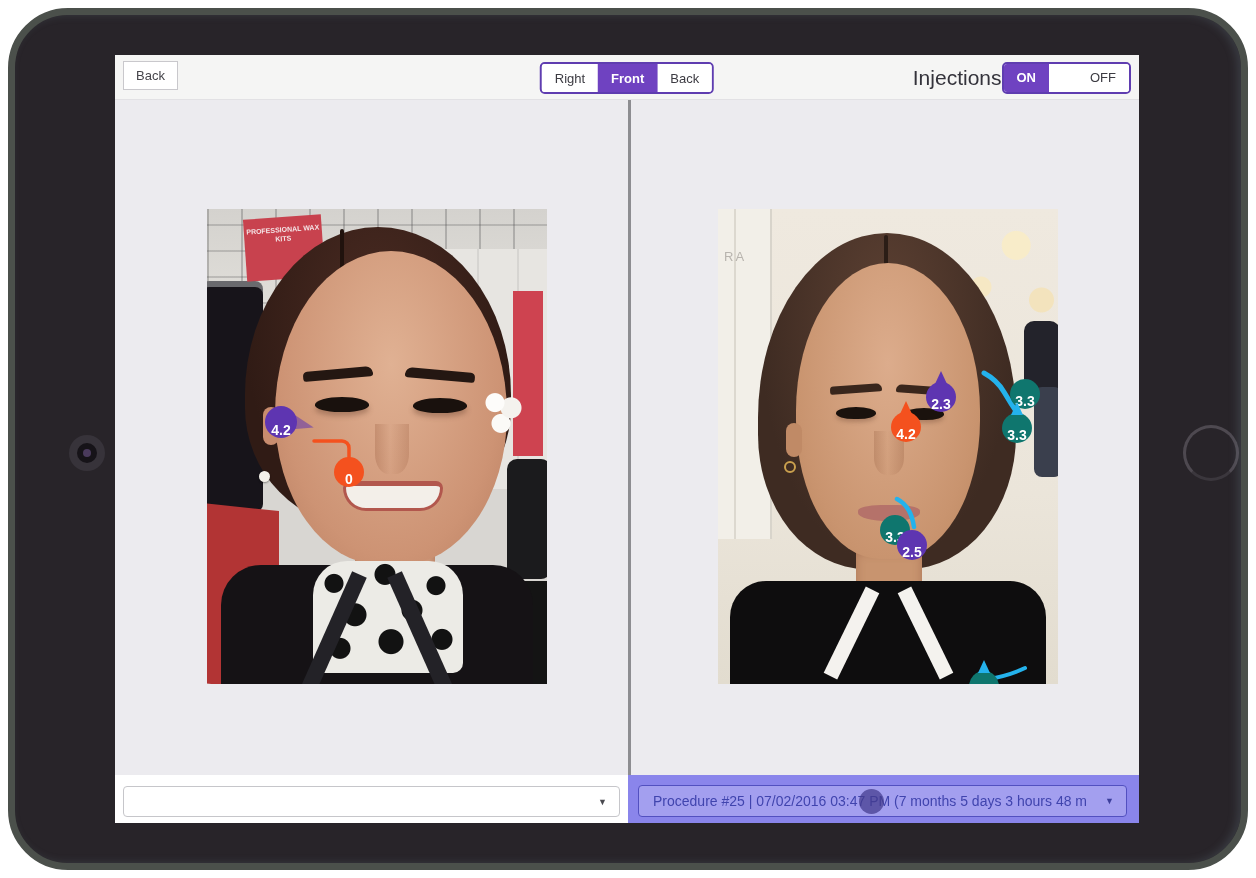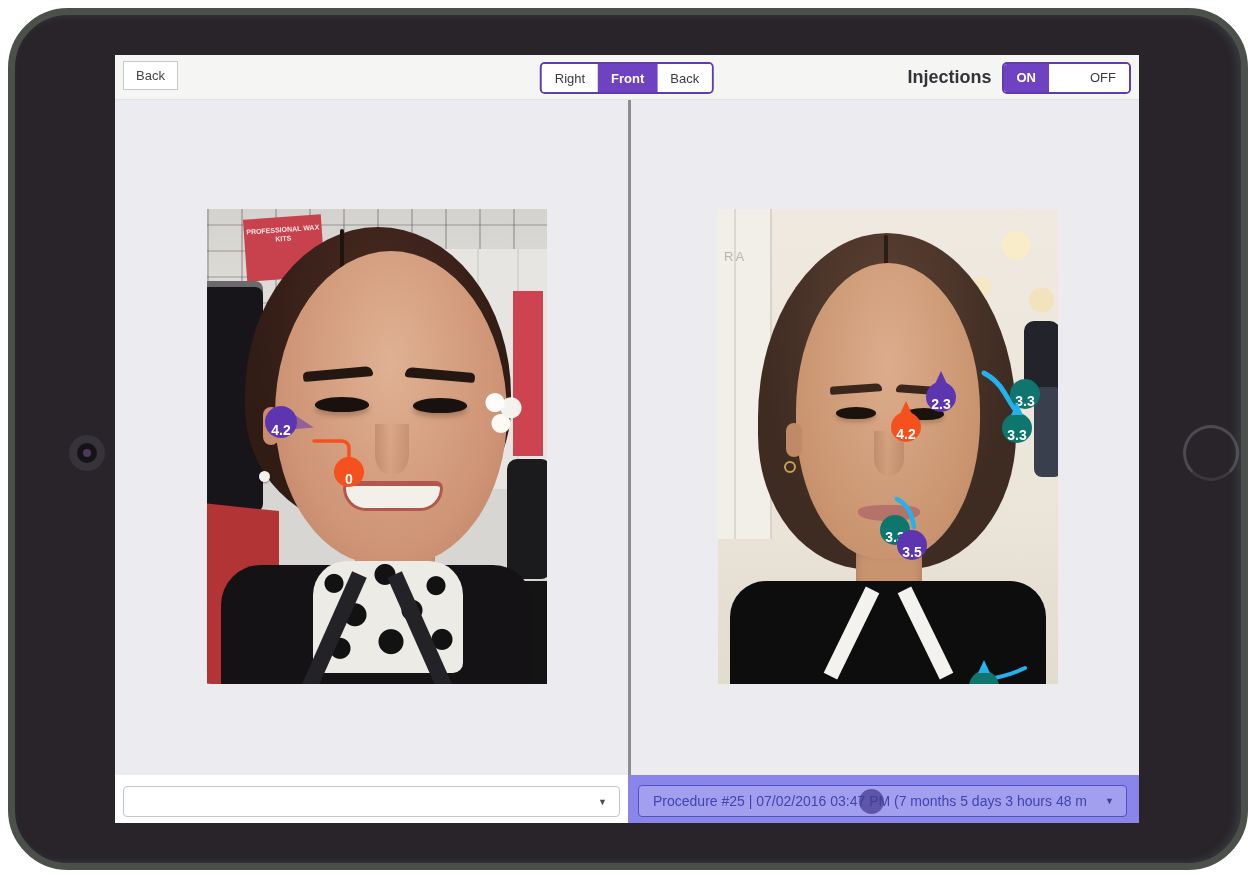--- a/index.html
+++ b/index.html
@@ -24,21 +24,21 @@
   .toolbar { position:relative; height:45px; background:#f5f5f4; border-bottom:1px solid #e2e1e4; }
   .btn-back { position:absolute; left:8px; top:6px; height:29px; padding:0 12px; background:#fff;
     border:1px solid #c9c8cc; border-radius:0; font-size:13px; color:#46454b; display:flex; align-items:center; }
   .seg { position:absolute; top:7px; height:32px; display:flex; border:2px solid #5f3db0; border-radius:5px; overflow:hidden; background:#fff; }
   .seg-views { left:50%; transform:translateX(-50%); }
   .seg button { height:100%; border:none; background:#fff; font-size:13px; color:#3c3b42; padding:0 13px; font-family:inherit; }
   .seg button.sel { background:#6f42c1; color:#fff;font-weight:bold; }
   .seg button + button { border-left:1px solid #d9d4e6; }
   .seg button.sel + button, .seg button + button.sel { border-left:none; }
   .inj-group { position:absolute; right:8px; top:0; height:45px; display:flex; align-items:center; }
-  .inj-label { font-size:18px; font-weight:bold; color:#34333b; margin-right:10px; }
+  .inj-label { font-size:21px; font-weight:normal; color:#34333b; }
   .seg-inj { position:static;gap:28px; }
 
   
   .content { position:relative; height:675px; display:flex; }
   .panel { position:relative; height:100%; background:#ecebef; }
   .panel-left { width:513px; }
   .divider { width:3px; height:100%; background:#8d8d91; }
   .panel-right { width:508px; }
 
   .photo { position:absolute; top:109px; width:340px; height:475px; overflow:hidden; background:#d8d6d2; }
@@ -293,21 +293,21 @@
           <div class="marker mk-blue" style="left:292px; top:170px;">
             <span>3.3</span>
           </div>
           <div class="marker pin mk-blue" style="left:284px; top:204px;">
             <span>3.3</span>
           </div>
           <div class="marker mk-blue" style="left:162px; top:306px;">
             <span>3.3</span>
           </div>
           <div class="marker mk-purple" style="left:179px; top:321px;">
-            <span>3.5</span>
+            <span>2.5</span>
           </div>
           <div class="marker pin mk-blue" style="left:251px; top:462px;"></div>
         </div>
       </div>
     </div>
 
     <div class="bottom">
       <div class="strip-left">
         <div class="select sel-left">
           <span class="caret">▼</span>

